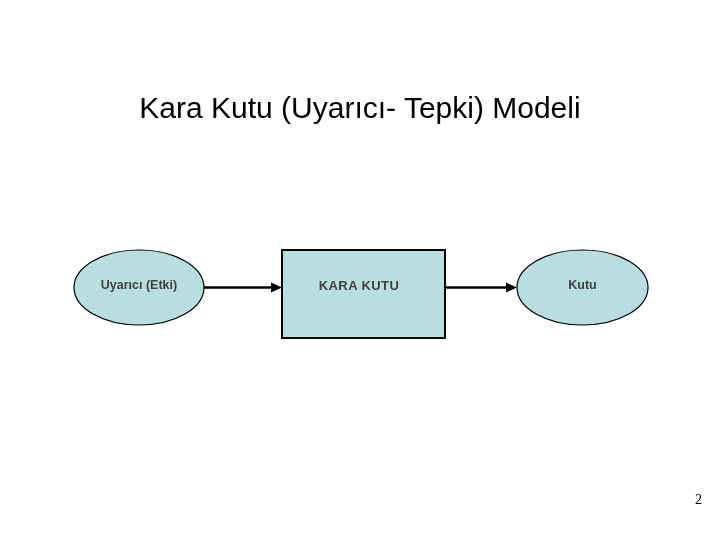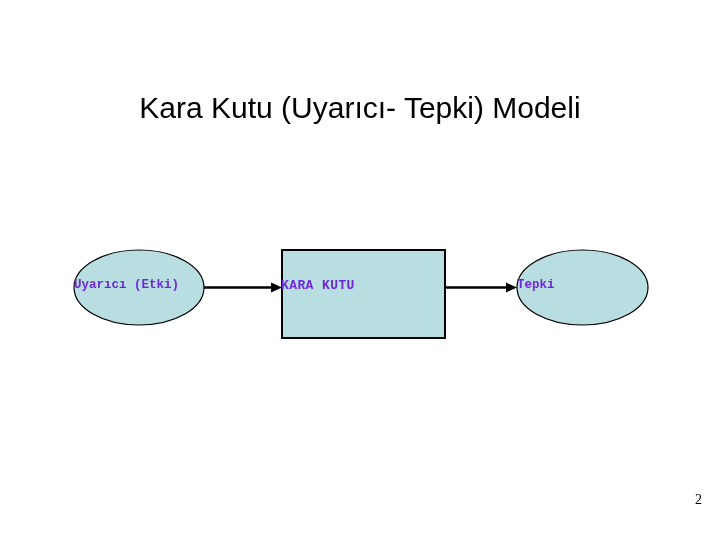--- a/index.html
+++ b/index.html
@@ -39,25 +39,24 @@
   #diagram {
     position: absolute;
     left: 0;
     top: 0;
     width: 720px;
     height: 540px;
   }
   .node-label {
     position: absolute;
     font-weight: bold;
-    color: #6d28d9;
-    text-align: left;
+    color: #404040;
+    text-align: center;
     white-space: nowrap;
     pointer-events: none;
-    font-family: Liberation Mono, monospace;
   }
   #label-stimulus {
     left: 74px;
     top: 278px;
     width: 130px;
     font-size: 12.5px;
     line-height: 15px;
   }
   #label-blackbox {
     left: 281px;
@@ -106,17 +105,17 @@
     <g>
       <line x1="446" y1="287.5" x2="510" y2="287.5" stroke="#000000" stroke-width="2.4"></line>
       <polygon points="517,287.5 506,282.6 506,292.4" fill="#000000"></polygon>
     </g>
   </svg>
 
   <div class="node-label" id="label-stimulus">Uyarıcı (Etki)</div>
 
   <div class="node-label" id="label-blackbox">KARA KUTU</div>
 
-  <div class="node-label" id="label-response">Tepki</div>
+  <div class="node-label" id="label-response">Kutu</div>
 
   <div id="page-number">2</div>
 
 </div>
 
 </body></html>

